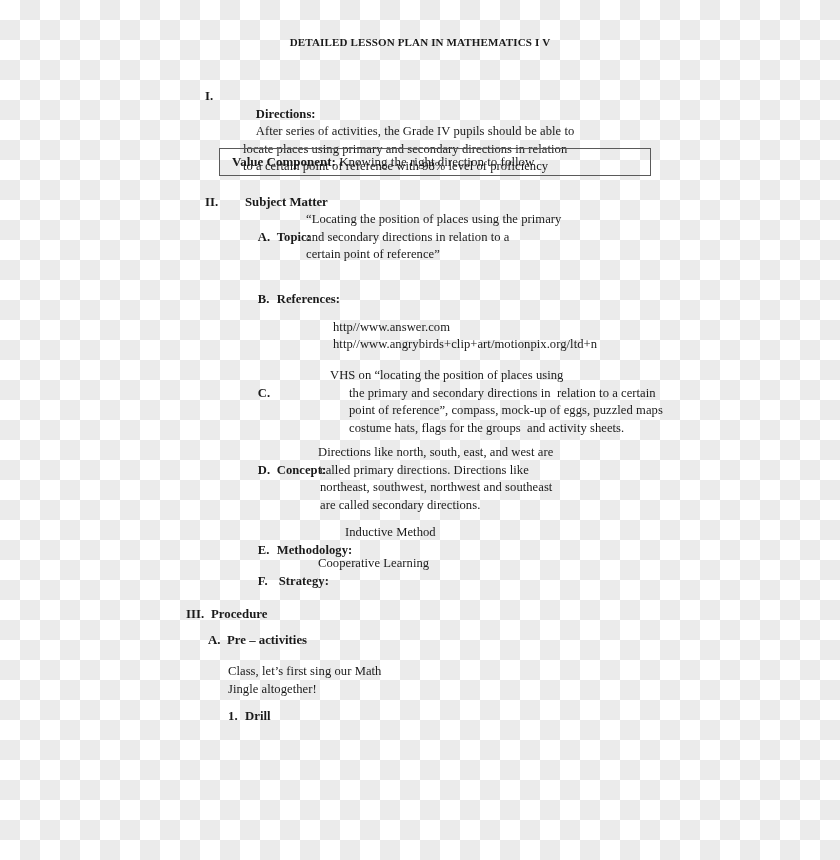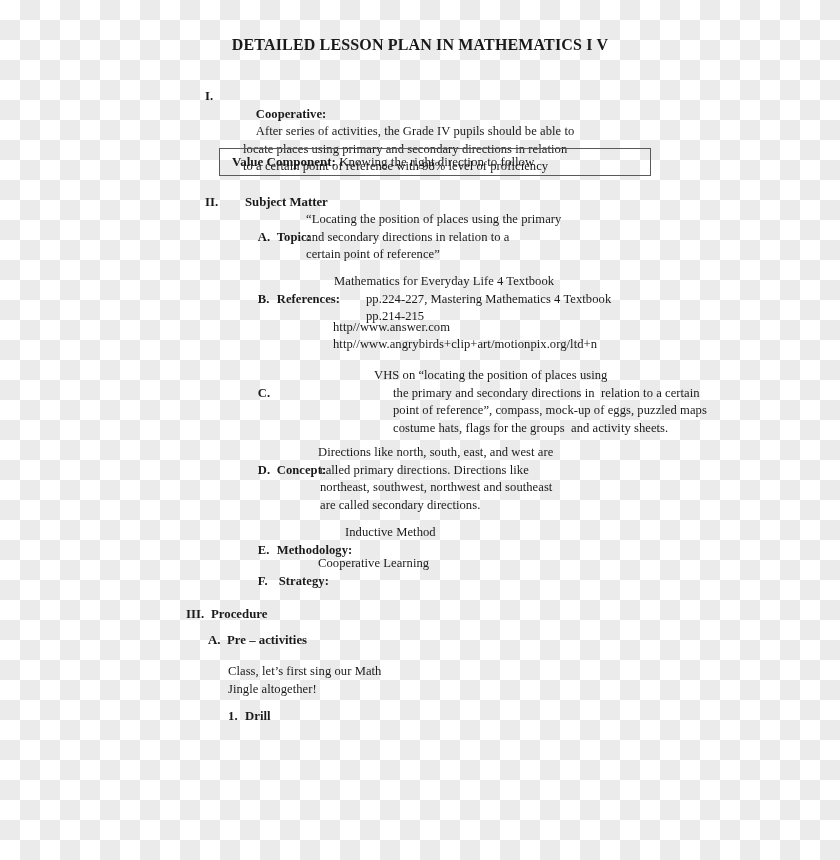--- a/index.html
+++ b/index.html
@@ -38,21 +38,21 @@
     letter-spacing: 0.05px;
   }
 
   
   .doc-title {
     position: absolute;
     top: 36px;
     left: 0;
     width: 840px;
     text-align: center;
-    font-size: 16px;
+    font-size: 11px;
     font-weight: bold;
     letter-spacing: 0.15px;
   }
 
   
   .romanum {
     position: absolute;
     font-weight: bold;
     font-size: 12.8px;
     line-height: 17.6px;
@@ -83,21 +83,21 @@
 </head>
 <body>
 
 <div class="page">
 
   <div class="doc-title">DETAILED LESSON PLAN IN MATHEMATICS I V</div>
 
   <div class="romanum" style="left:205px; top:88px;">I.</div>
 
   <div class="blk" style="left:243px; top:88px; width:410px; text-indent:0;">
-    <span class="lbl">Cooperative</span><span class="lbl">:</span>&nbsp;
+    <span class="lbl">Directions</span><span class="lbl">:</span>&nbsp;
     <span style="white-space:pre-wrap;">After series of activities, the Grade IV pupils should be able to
 locate places using primary and secondary directions in relation
 to a certain point of reference with 98% level of proficiency</span>
   </div>
 
   <div class="value-box">
     <div class="inner">
       <span class="lbl">Value Component</span><span class="lbl">:</span>
       <span>Knowing the right direction to follow</span>
     </div>
@@ -115,30 +115,27 @@
   <div class="blk" style="left:306px; top:211px; width:340px;">“Locating the position of places using the primary
 and secondary directions in relation to a
 certain point of reference”</div>
 
   <div class="blk" style="left:245px; top:273px;">
     <span class="lbl">B.</span>
   </div>
   <div class="blk" style="left:264px; top:273px;">
     <span class="lbl">References</span><span class="lbl">:</span>
   </div>
-  <div class="blk" style="left:334px; top:273px; width:310px; text-indent:-32px; padding-left:32px;">Mathematics for Everyday Life 4 Textbook
-pp.224-227, Mastering Mathematics 4 Textbook
-pp.214-215</div>
   <div class="blk" style="left:333px; top:319px;">http//www.answer.com</div>
   <div class="blk" style="left:333px; top:336px;">http//www.angrybirds+clip+art/motionpix.org/ltd+n</div>
 
   <div class="blk" style="left:245px; top:367px;">
     <span class="lbl">C.</span>
   </div>
-  <div class="blk" style="left:330px; top:367px; width:320px; text-indent:-19px; padding-left:19px;margin-left:44px;">VHS on “locating the position of places using
+  <div class="blk" style="left:330px; top:367px; width:320px; text-indent:-19px; padding-left:19px;">VHS on “locating the position of places using
 the primary and secondary directions in  relation to a certain
 point of reference”, compass, mock-up of eggs, puzzled maps
 costume hats, flags for the groups  and activity sheets.</div>
 
   <div class="blk" style="left:245px; top:444px;">
     <span class="lbl">D.</span>
   </div>
   <div class="blk" style="left:264px; top:444px;">
     <span class="lbl">Concept</span><span class="lbl">:</span>
   </div>

